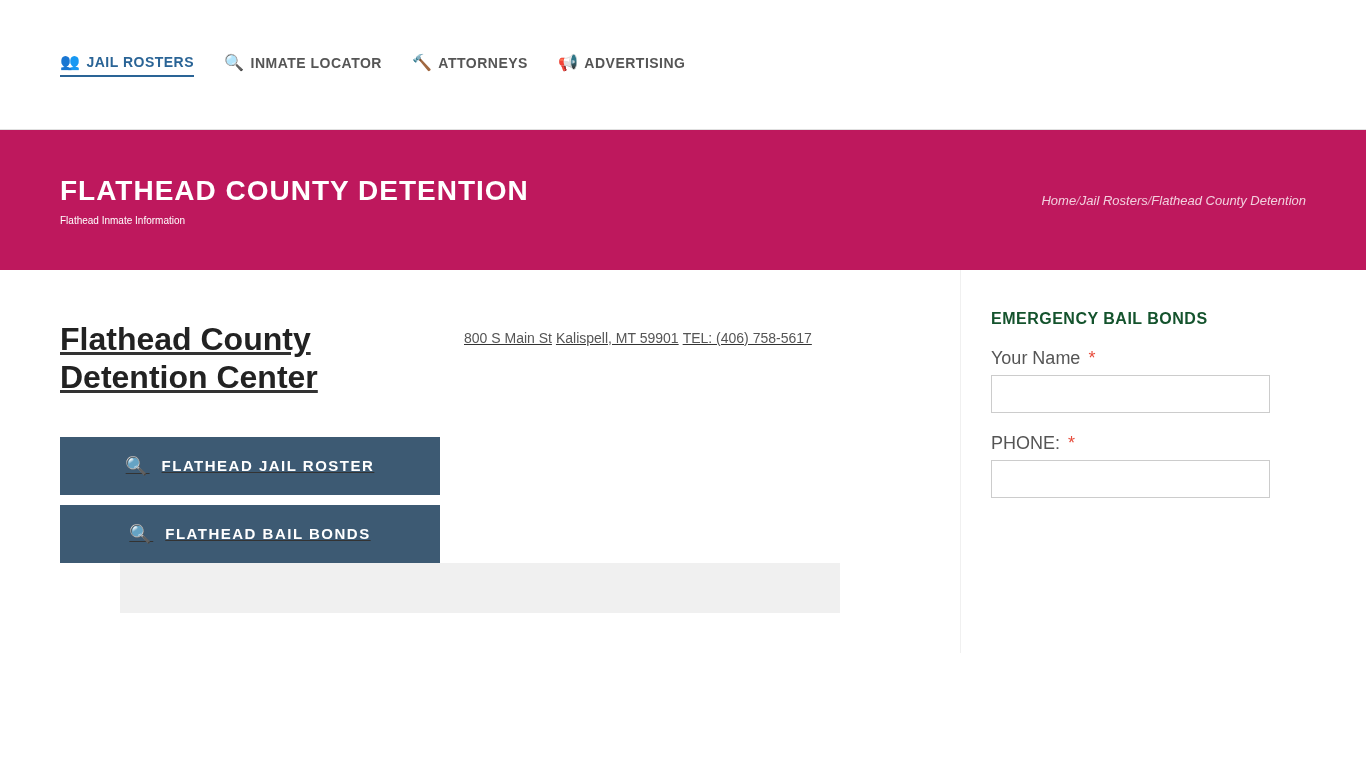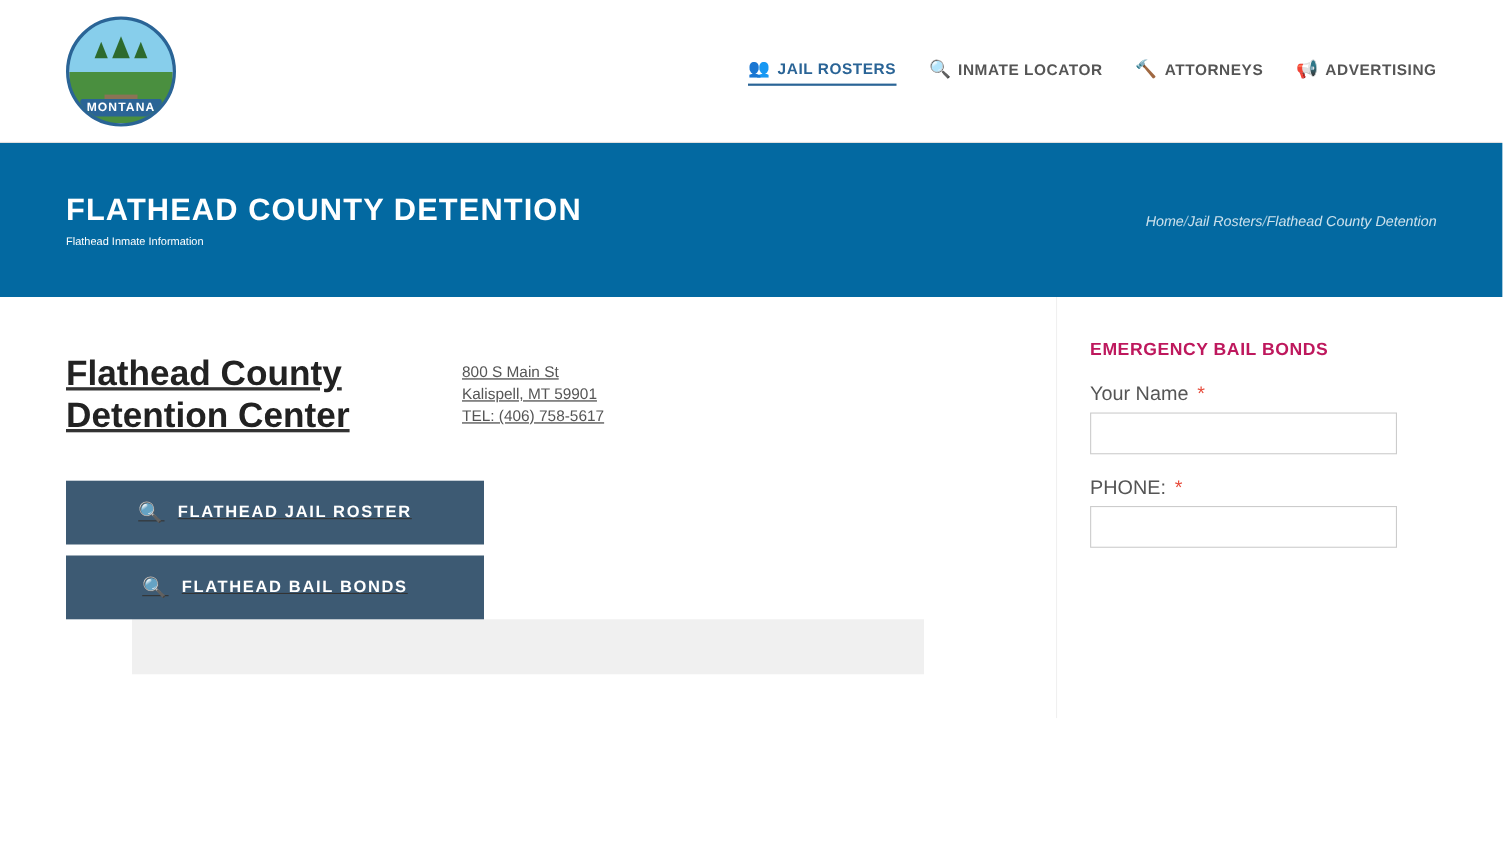--- a/index.html
+++ b/index.html
@@ -102,21 +102,21 @@
     .nav-item.active {
       color: #2a6496;
       border-bottom: 2px solid #2a6496;
     }
     .nav-item .nav-icon {
       font-size: 16px;
     }
 
     
     .hero {
-      background: #0369a1;
+      background: #be185d;
       padding: 40px 60px;
       display: flex;
       align-items: center;
       justify-content: space-between;
       min-height: 140px;
     }
     .hero-left {}
     .hero-title {
       color: #fff;
       font-size: 28px;
@@ -170,23 +170,24 @@
     .facility-name {
       font-size: 32px;
       font-weight: 900;
       color: #222;
       line-height: 1.2;
       min-width: 280px;
     }
 
     .facility-info {
       display: flex;
-      flex-direction: column;
+      flex-direction: row;
       gap: 4px;
       padding-top: 10px;
+      margin-left: 44px;
     }
     .facility-info p {
       color: #555;
       font-size: 14px;
     }
 
     .action-buttons {
       display: flex;
       flex-direction: column;
       gap: 10px;
@@ -218,21 +219,21 @@
     .sidebar {
       width: 340px;
       padding: 40px 30px 40px 30px;
       border-left: 1px solid #f0f0f0;
       flex-shrink: 0;
     }
 
     .sidebar-title {
       font-size: 16px;
       font-weight: 900;
-      color: #be185d;
+      color: #14532d;
       letter-spacing: 0.5px;
       margin-bottom: 20px;
       text-transform: uppercase;
     }
 
     .form-group {
       margin-bottom: 20px;
     }
     .form-label {
       font-size: 18px;
@@ -258,33 +259,20 @@
     .bottom-bar {
       background: #f0f0f0;
       height: 50px;
       margin: 0 60px;
     }
   </style>
 </head>
 <body>
 
 <header class="header">
-  <div class="logo-area">
-    <div class="logo-circle">
-      <div class="logo-inner">
-        <div class="logo-trees">
-          <div class="tree tree-sm"></div>
-          <div class="tree"></div>
-          <div class="tree tree-sm"></div>
-        </div>
-        <div class="logo-road"></div>
-        <div class="logo-text">MONTANA</div>
-      </div>
-    </div>
-  </div>
 
   <nav class="nav">
     <a class="nav-item active" href="#">
       <span class="nav-icon">👥</span>
       <span>JAIL ROSTERS</span>
     </a>
     <a class="nav-item" href="#">
       <span class="nav-icon">🔍</span>
       <span>INMATE LOCATOR</span>
     </a>

